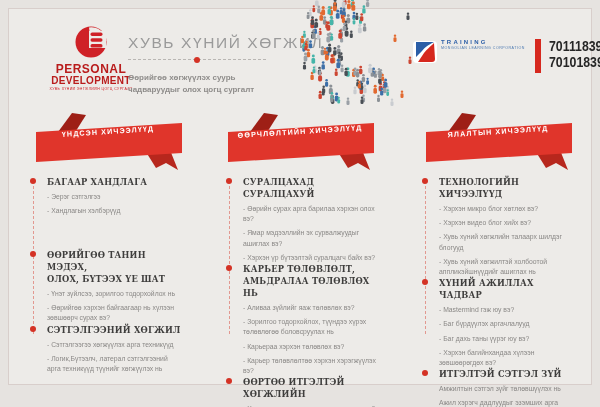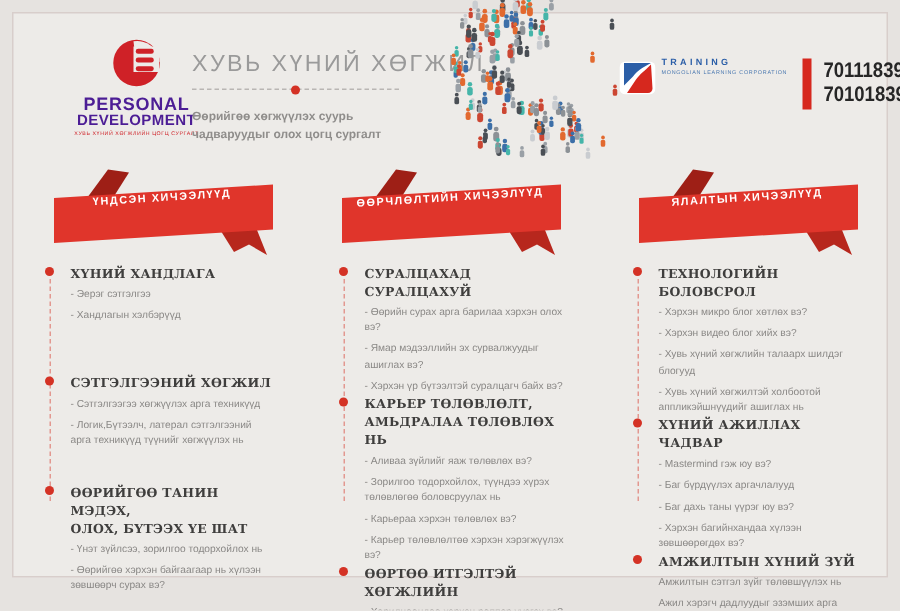--- a/index.html
+++ b/index.html
@@ -5,21 +5,21 @@
   html,body{margin:0;padding:0;background:#e6e3e0;}
   *{box-sizing:border-box;}
   #poster{position:relative;width:600px;height:407px;background:#e6e3e0;overflow:hidden;
           font-family:"Liberation Sans",sans-serif;}
   #frame{position:absolute;left:8px;top:8px;right:8px;bottom:22px;
          background:#edebe8;border:1px solid #d8cecb;}
 
   
   .brand{position:absolute;left:36px;top:24px;width:110px;text-align:center;}
   .brand svg{display:block;margin:0 auto;}
-  .brand-name{color:#4c1d95;font-weight:bold;letter-spacing:.5px;line-height:1.05;
+  .brand-name{color:#b91c1c;font-weight:bold;letter-spacing:.5px;line-height:1.05;
               font-size:12px;margin-top:3px;}
   .brand-name .l2{font-size:10px;letter-spacing:.3px;}
   .brand-tag{color:#cf2127;font-size:3.5px;letter-spacing:.4px;margin-top:1px;}
 
   .titleblock{position:absolute;left:128px;top:34px;width:160px;}
   .main-title{color:#9a9a9a;font-size:15.5px;letter-spacing:1.6px;white-space:nowrap;
               font-weight:400;}
   .title-rule{position:relative;margin-top:7px;width:138px;border-top:1px dashed #b9b6b3;}
   .title-rule .rdot{position:absolute;left:50%;top:-3px;width:6px;height:6px;margin-left:-3px;
               border-radius:50%;background:#d43225;}
@@ -703,36 +703,36 @@
       </svg>
       <div class="rtext">ЯЛАЛТЫН ХИЧЭЭЛҮҮД</div>
     </div>
   </div>
 
   <div class="columns">
     <div class="column">
         <div class="sections" id="col0">
           <div class="section">
             <span class="dot"></span>
-            <h3>ХҮНИЙ ХАНДЛАГА</h3>
+            <h3>БАГААР ХАНДЛАГА</h3>
             <div class="sub">- Эерэг сэтгэлгээ</div>
             <div class="sub">- Хандлагын хэлбэрүүд</div>
-          </div>
-          <div class="section">
-            <span class="dot"></span>
-            <h3>СЭТГЭЛГЭЭНИЙ ХӨГЖИЛ</h3>
-            <div class="sub">- Сэтгэлгээгээ хөгжүүлэх арга техникүүд</div>
-            <div class="sub">- Логик,Бүтээлч, латерал сэтгэлгээний арга техникүүд түүнийг хөгжүүлэх нь</div>
           </div>
           <div class="section">
             <span class="dot"></span>
             <h3>ӨӨРИЙГӨӨ ТАНИН МЭДЭХ,
 ОЛОХ, БҮТЭЭХ ҮЕ ШАТ</h3>
             <div class="sub">- Үнэт зүйлсээ, зорилгоо тодорхойлох нь</div>
             <div class="sub">- Өөрийгөө хэрхэн байгаагаар нь хүлээн зөвшөөрч сурах вэ?</div>
+          </div>
+          <div class="section">
+            <span class="dot"></span>
+            <h3>СЭТГЭЛГЭЭНИЙ ХӨГЖИЛ</h3>
+            <div class="sub">- Сэтгэлгээгээ хөгжүүлэх арга техникүүд</div>
+            <div class="sub">- Логик,Бүтээлч, латерал сэтгэлгээний арга техникүүд түүнийг хөгжүүлэх нь</div>
           </div>
         </div>
       </div>
     <div class="column">
         <div class="sections" id="col1">
           <div class="section">
             <span class="dot"></span>
             <h3>СУРАЛЦАХАД СУРАЛЦАХУЙ</h3>
             <div class="sub">- Өөрийн сурах арга барилаа хэрхэн олох вэ?</div>
             <div class="sub">- Ямар мэдээллийн эх сурвалжуудыг ашиглах вэ?</div>
@@ -752,36 +752,36 @@
             <h3>ӨӨРТӨӨ ИТГЭЛТЭЙ ХӨГЖЛИЙН</h3>
             <div class="sub">- Харилцаандаа хэрхэн раппор үүсгэх вэ?</div>
           </div>
         </div>
       </div>
     <div class="column">
         <div class="sections" id="col2">
           <div class="section">
             <span class="dot"></span>
             <h3>ТЕХНОЛОГИЙН
-БОЛОВСРОЛ</h3>
+ХИЧЭЭЛҮҮД</h3>
             <div class="sub">- Хэрхэн микро блог хөтлөх вэ?</div>
             <div class="sub">- Хэрхэн видео блог хийх вэ?</div>
             <div class="sub">- Хувь хүний хөгжлийн талаарх шилдэг блогууд</div>
             <div class="sub">- Хувь хүний хөгжилтэй холбоотой аппликэйшнүүдийг ашиглах нь</div>
           </div>
           <div class="section">
             <span class="dot"></span>
             <h3>ХҮНИЙ АЖИЛЛАХ ЧАДВАР</h3>
             <div class="sub">- Mastermind гэж юу вэ?</div>
             <div class="sub">- Баг бүрдүүлэх аргачлалууд</div>
             <div class="sub">- Баг дахь таны үүрэг юу вэ?</div>
             <div class="sub">- Хэрхэн багийнхандаа хүлээн зөвшөөрөгдөх вэ?</div>
           </div>
           <div class="section">
             <span class="dot"></span>
-            <h3>АМЖИЛТЫН ХҮНИЙ ЗҮЙ</h3>
+            <h3>ИТГЭЛТЭЙ СЭТГЭЛ ЗҮЙ</h3>
             <div class="sub">Амжилтын сэтгэл зүйг төлөвшүүлэх нь</div>
             <div class="sub">Ажил хэрэгч дадлуудыг эзэмших арга барил</div>
           </div>
         </div>
       </div>
   </div>
 </div>
 
 </body></html>

